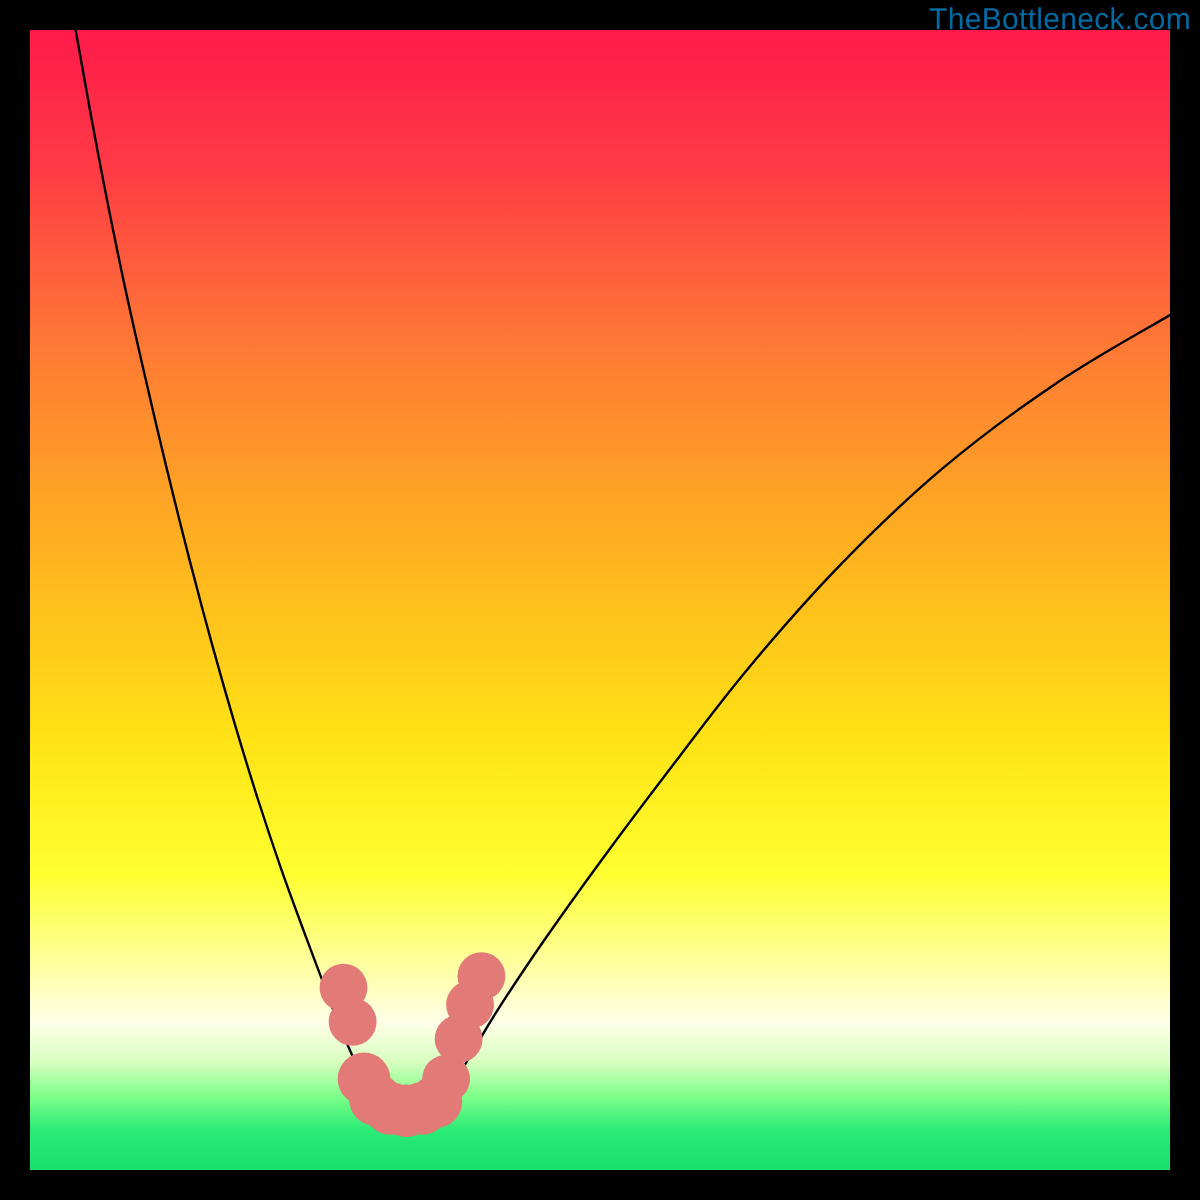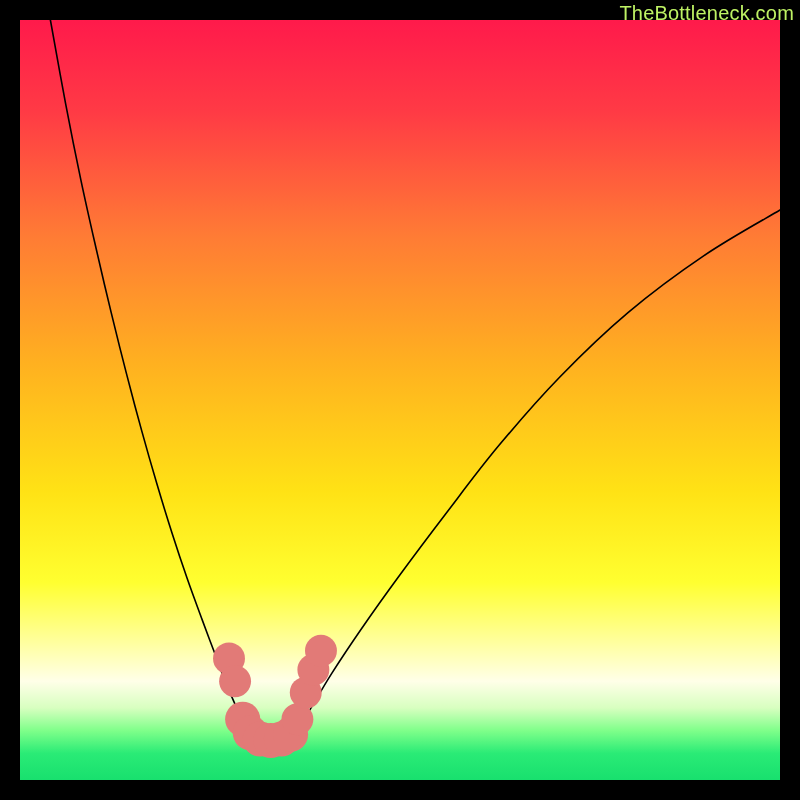--- a/index.html
+++ b/index.html
@@ -24,21 +24,21 @@
     width: 760px;
     height: 760px;
     overflow: hidden;
   }
   .watermark {
     position: absolute;
     top: 2px;
     right: 6px;
     font-size: 20px;
     font-weight: 500;
-    color: #bef264;
+    color: #0369a1;
     letter-spacing: 0.2px;
   }
   svg {
     display: block;
   }
 </style>
 </head>
 <body>
 
 <div class="frame">

